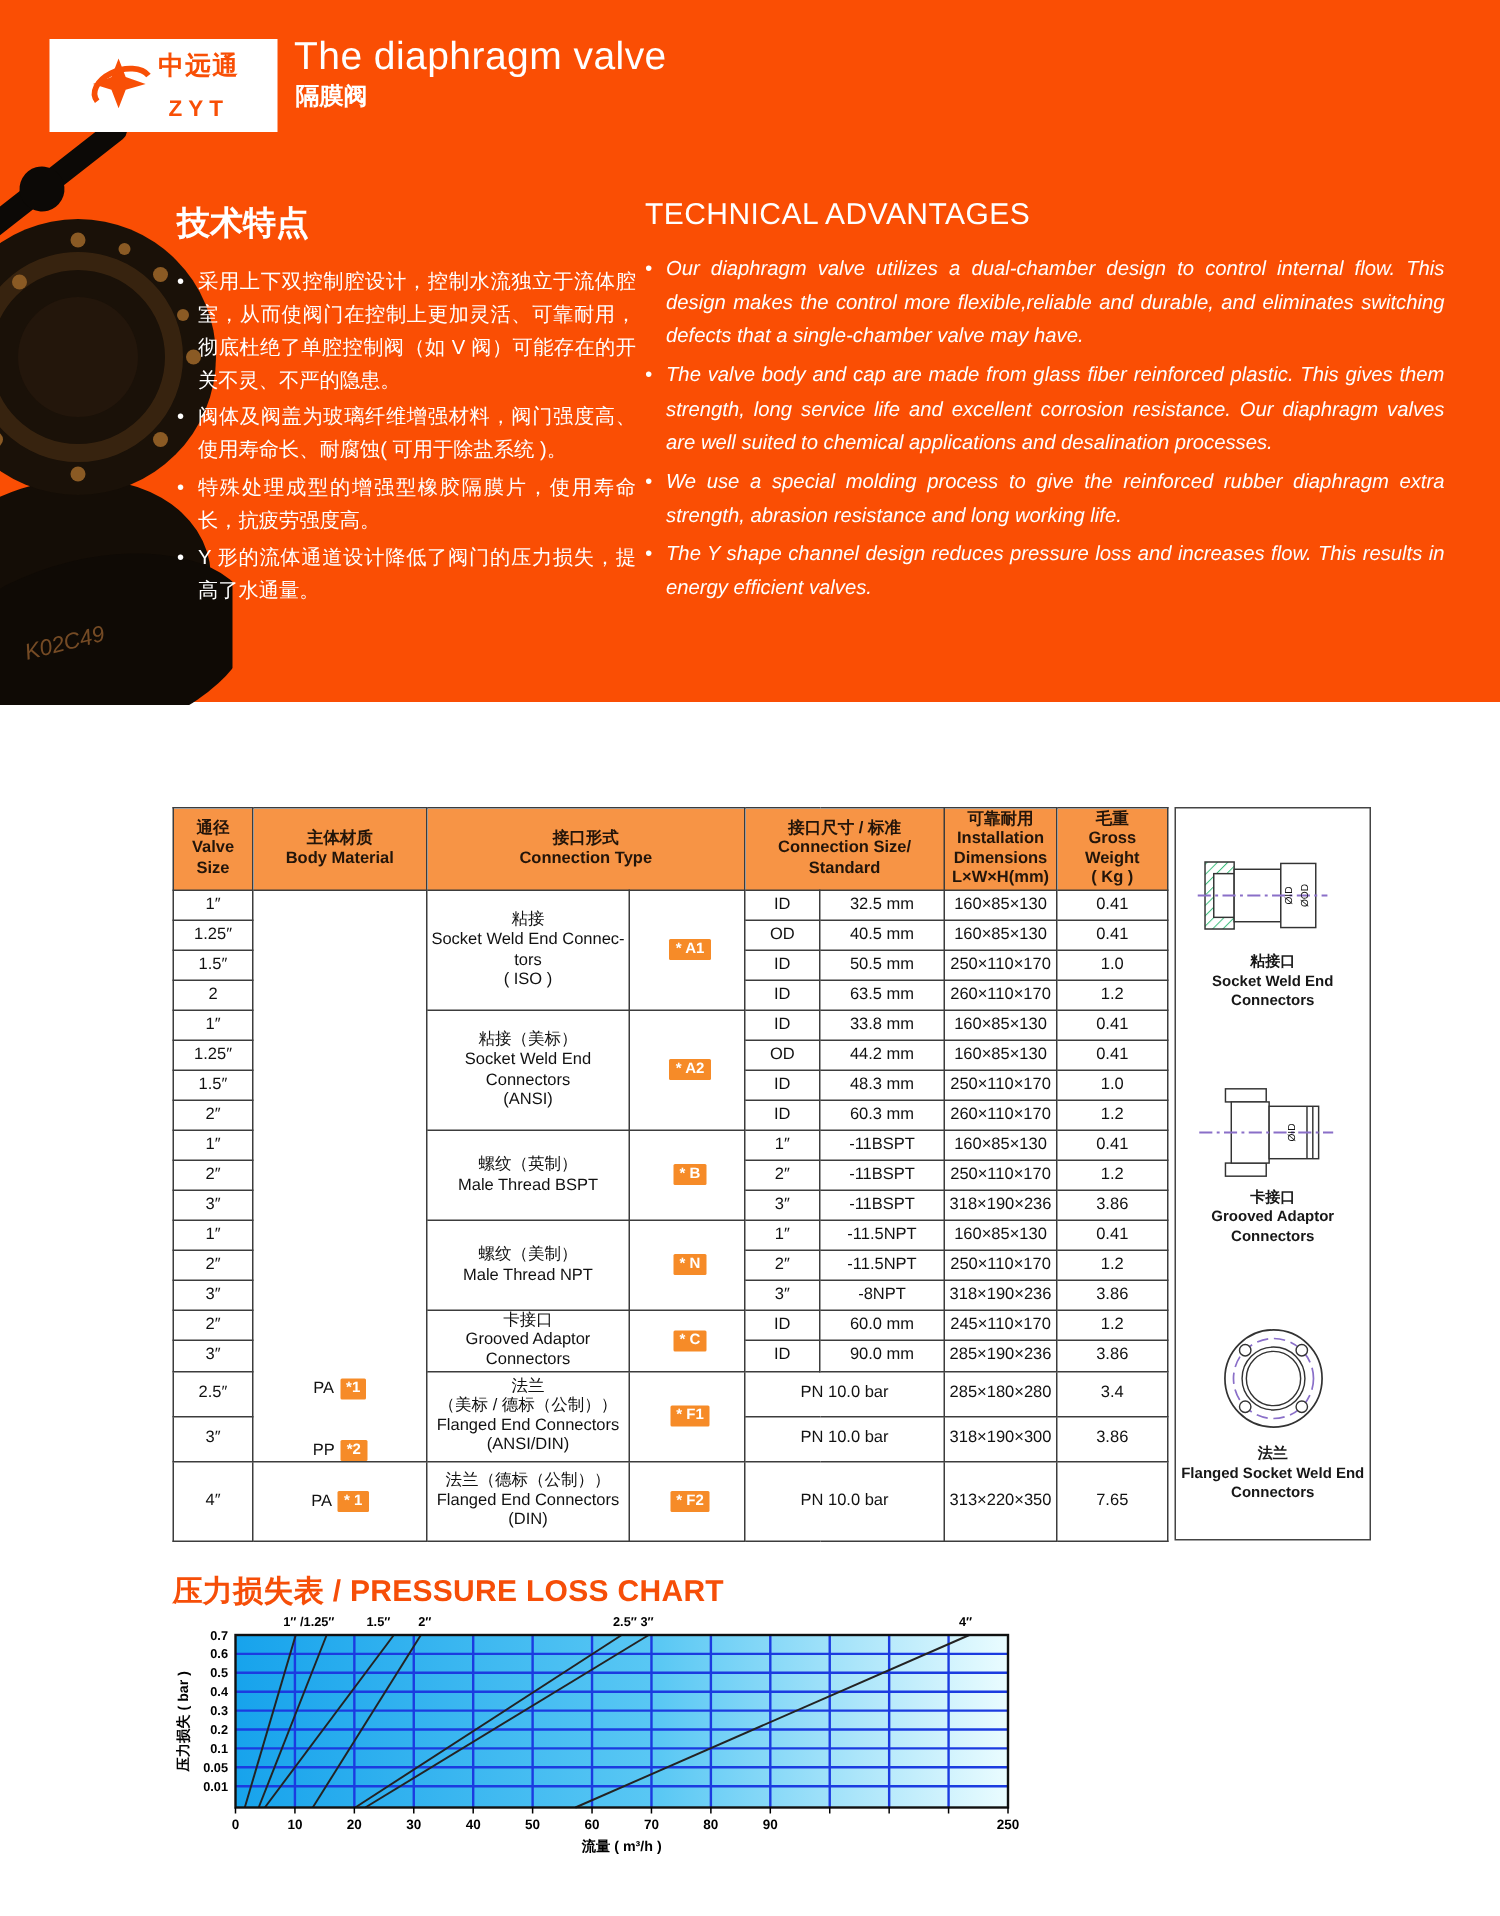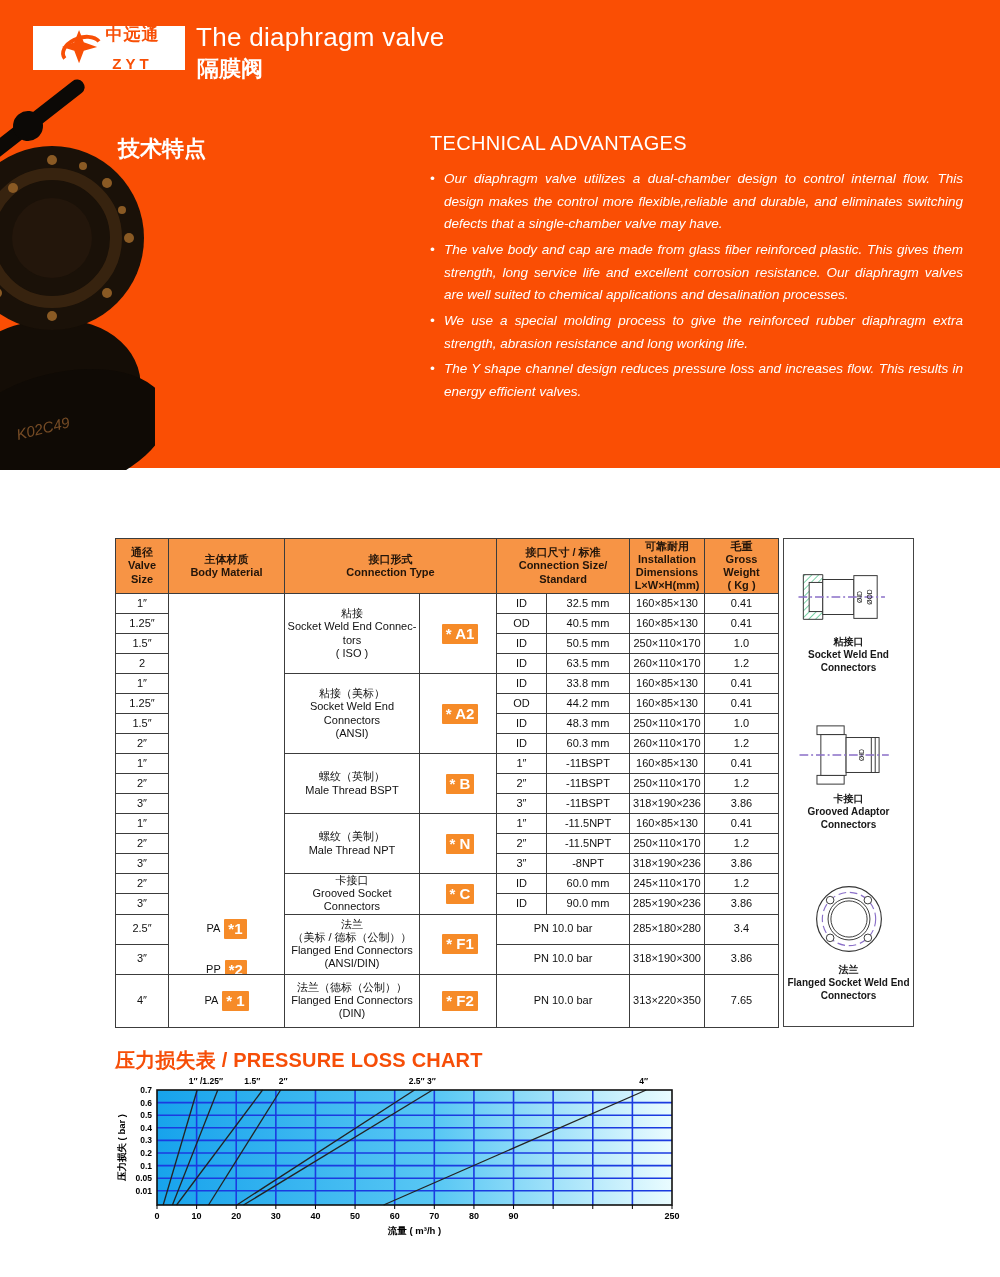--- a/index.html
+++ b/index.html
@@ -1,27 +1,27 @@
 <!DOCTYPE html>
 <html><head>
 <meta charset="utf-8">
 <style>
   html,body{margin:0;padding:0;background:#fff;}
   #page{position:relative;width:1000px;height:1277px;background:#fff;overflow:hidden;
         font-family:"Liberation Sans","DejaVu Sans",sans-serif;color:#111;}
 
   
   .band{position:absolute;left:0;top:0;width:1000px;height:468px;background:#FA4E04;}
-  .logo-box{position:absolute;left:33px;top:26px;width:152px;height:44px;background:#fff;
+  .logo-box{position:absolute;left:33px;top:26px;width:152px;height:62px;background:#fff;
             display:flex;align-items:center;justify-content:center;gap:5px;}
   .logo-text{line-height:1;text-align:center;color:#F84F06;}
   .logo-cn{font-size:17px;font-weight:bold;letter-spacing:1px;}
   .logo-en{font-size:15px;font-weight:bold;letter-spacing:4px;margin-top:13px;}
   .title-en{position:absolute;left:196px;top:22px;color:#fff;font-size:26px;font-weight:400;letter-spacing:.3px;}
-  .title-cn{position:absolute;left:197px;top:54px;color:#fff;font-size:22px;font-weight:bold;}
+  .title-cn{position:absolute;left:197px;top:54px;color:#fff;font-size:16px;font-weight:bold;}
 
   .photo{position:absolute;left:0;top:78px;width:155px;height:392px;}
 
   
   .feat{position:absolute;color:#fff;}
   .feat-cn{left:118px;top:134px;width:306px;}
   .feat-en{left:430px;top:132px;width:533px;}
   .feat h2{margin:0 0 13px 0;font-weight:bold;}
   .feat-cn h2{font-size:22px;}
   .feat-en h2{font-size:20px;font-weight:500;letter-spacing:.3px;}
@@ -35,21 +35,21 @@
   .sec-head{position:absolute;left:115px;color:#F64E08;font-size:20px;font-weight:bold;letter-spacing:.2px;}
   #specs-head{top:497px;}
   #chart-head{top:1047px;}
 
   
   #spec-table-wrap{position:absolute;left:115px;top:538px;}
   table.spec{border-collapse:collapse;table-layout:fixed;width:663px;padding-left:28px;}
   table.spec th,table.spec td{border:1px solid #3c3c3c;padding:0 2px;text-align:center;
         font-size:11px;line-height:1.2;overflow:hidden;}
   table.spec th{background:#F79445;color:#23150a;font-weight:bold;height:54px;}
-  .chip{display:inline-block;background:#F68B28;color:#fff;font-size:15px;font-weight:bold;
+  .chip{display:inline-block;background:#F68B28;color:#fff;font-size:10px;font-weight:bold;
         padding:1px 4px;margin-left:4px;border-radius:1px;vertical-align:middle;}
   .mat-wrap{position:relative;height:100%;width:100%;}
   .mat-entry{position:absolute;left:0;width:100%;text-align:center;font-size:11px;}
 
   
   #diag-panel{position:absolute;left:783px;top:538px;width:129px;height:487px;border:1px solid #444;
               display:flex;flex-direction:column;justify-content:space-around;align-items:center;background:#fff;}
   .fig{display:flex;flex-direction:column;align-items:center;}
   .fig-cap{font-size:10px;font-weight:bold;color:#171717;text-align:center;line-height:1.3;margin-top:4px;}
 
@@ -95,20 +95,26 @@
     <div class="logo-text">
       <div class="logo-cn">中远通</div>
       <div class="logo-en">ZYT</div>
     </div>
   </div>
   <div class="title-en">The diaphragm valve</div>
   <div class="title-cn">隔膜阀</div>
 
   <div class="feat feat-cn">
     <h2>技术特点</h2>
+    <ul>
+      <li>采用上下双控制腔设计，控制水流独立于流体腔室，从而使阀门在控制上更加灵活、可靠耐用，彻底杜绝了单腔控制阀（如 V 阀）可能存在的开关不灵、不严的隐患。</li>
+      <li>阀体及阀盖为玻璃纤维增强材料，阀门强度高、使用寿命长、耐腐蚀( 可用于除盐系统 )。</li>
+      <li>特殊处理成型的增强型橡胶隔膜片，使用寿命长，抗疲劳强度高。</li>
+      <li>Y 形的流体通道设计降低了阀门的压力损失，提高了水通量。</li>
+    </ul>
   </div>
 
   <div class="feat feat-en">
     <h2>TECHNICAL ADVANTAGES</h2>
     <ul>
       <li>Our diaphragm valve utilizes a dual-chamber design to control internal flow. This design makes the control more flexible,reliable and durable, and eliminates switching defects that a single-chamber valve may have.</li>
       <li>The valve body and cap are made from glass fiber reinforced plastic. This gives them strength, long service life and excellent corrosion resistance. Our diaphragm valves are well suited to chemical applications and desalination processes.</li>
       <li>We use a special molding process to give the reinforced rubber diaphragm extra strength, abrasion resistance and long working life.</li>
       <li>The Y shape channel design reduces pressure loss and increases flow. This results in energy efficient valves.</li>
     </ul>
@@ -285,21 +291,21 @@
             <td>3″</td>
             <td>3″</td>
             <td>-8NPT</td>
             <td>318×190×236</td>
             <td>3.86</td>
           </tr>
           <tr style="height: 20px;">
             <td>2″</td>
             <td rowspan="2">
               <div>卡接口</div>
-              <div>Grooved Socket</div>
+              <div>Grooved Adaptor</div>
               <div>Connectors</div>
             </td>
             <td rowspan="2"><span class="chip">* C</span></td>
             <td>ID</td>
             <td>60.0 mm</td>
             <td>245×110×170</td>
             <td>1.2</td>
           </tr>
           <tr style="height: 20px;">
             <td>3″</td>

